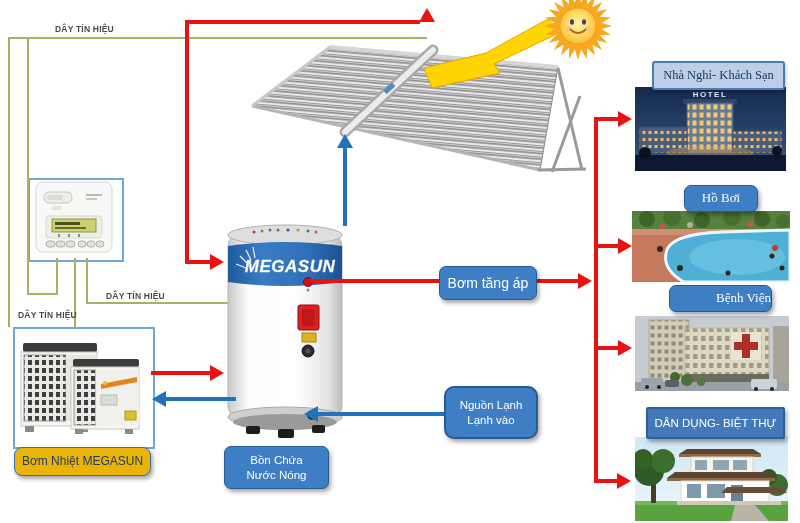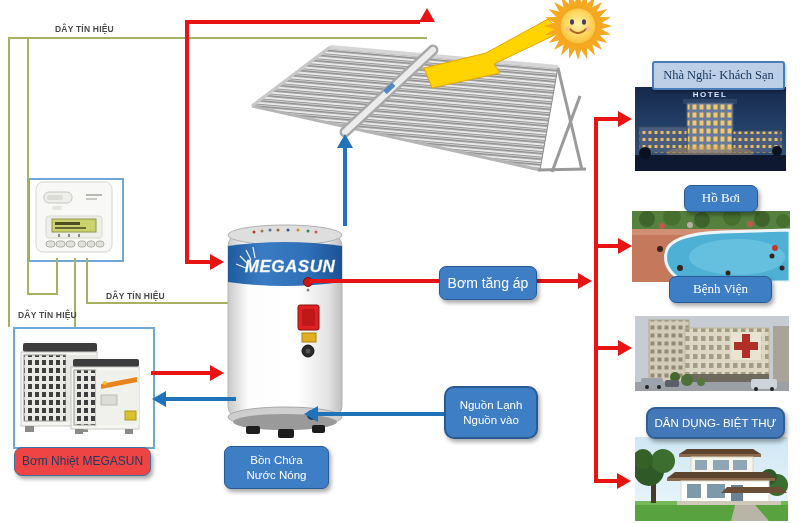--- a/index.html
+++ b/index.html
@@ -13,21 +13,21 @@
   .ar-u{border-left:8px solid transparent;border-right:8px solid transparent;border-bottom:14px solid #e81313;}
   .ab-l{border-top:8px solid transparent;border-bottom:8px solid transparent;border-right:14px solid #2173b9;}
   .ab-u{border-left:8px solid transparent;border-right:8px solid transparent;border-bottom:14px solid #2173b9;}
   
   .callout{position:absolute;display:flex;flex-direction:column;align-items:center;justify-content:center;
     background:#3d7ec4;border:1px solid #2a5a94;border-radius:7px;color:#fff;font-weight:normal;
     font-size:11.5px;text-align:center;line-height:1.3;box-shadow:2px 3px 4px rgba(0,0,0,.35);z-index:10;}
   .callout.light{background:#bccfe6;border:2px solid #4a7cb8;color:#16365c;border-radius:3px;
     font-family:"Liberation Serif",serif;font-size:12.5px;box-shadow:1px 2px 3px rgba(0,0,0,.25);}
   .callout.serif{font-family:"Liberation Serif",serif;font-size:13px;}
-  .callout.hp{background:#ef4444;border:1px solid #3f6fa0;color:#1e3a5f;font-size:12px;border-radius:8px;}
+  .callout.hp{background:#eab308;border:1px solid #3f6fa0;color:#1e3a5f;font-size:12px;border-radius:8px;}
   .wire-label{position:absolute;font-size:8.5px;font-weight:bold;color:#4a4a4a;letter-spacing:.2px;z-index:8;white-space:nowrap;}
   .frame{position:absolute;border:2px solid #6fa8d8;background:#fff;z-index:4;}
   .scene{position:absolute;z-index:3;}
   svg text{font-family:"Liberation Sans",sans-serif;}
 </style>
 </head>
 <body>
 
 <div class="canvas">
 
@@ -245,21 +245,21 @@
   <div class="callout" style="left:224px;top:446px;width:103px;height:41px;">
     <span>Bồn Chứa</span>
     <span>Nước Nóng</span>
   </div>
 
   <div class="callout" style="left:439px;top:266px;width:96px;height:32px;font-size:14px;">
     <span>Bơm tăng áp</span>
   </div>
   <div class="callout" style="left:444px;top:386px;width:90px;height:49px;border-radius:10px;border-width:2px;">
     <span>Nguồn Lạnh</span>
-    <span>Nguồn  vào</span>
+    <span>Lạnh  vào</span>
   </div>
 
   <div class="callout light" style="left:652px;top:61px;width:129px;height:25px;">
     <span>Nhà Nghỉ- Khách Sạn</span>
   </div>
   <svg class="scene" style="left:635px;top:87px;" width="151" height="84" viewBox="0 0 151 84">
     <defs>
       <linearGradient id="skyN" x1="0" y1="0" x2="0" y2="1">
         <stop offset="0%" stop-color="#16294d"></stop>
           <stop offset="100%" stop-color="#355a85"></stop>
@@ -304,21 +304,21 @@
     <path d="M34,42 C36,28 60,22 90,21 L158,19 L158,71 L52,71 C36,62 32,52 34,42 Z" fill="#4fb0d6" stroke="#ecf6fa" stroke-width="3"></path>
     <ellipse cx="105" cy="46" rx="48" ry="18" fill="#72c8e4" opacity="0.65"></ellipse>
     <circle cx="48" cy="57" r="3" fill="#33241c"></circle>
       <circle cx="96" cy="62" r="2.5" fill="#33241c"></circle>
     <circle cx="140" cy="45" r="2.5" fill="#33241c"></circle>
       <circle cx="150" cy="57" r="2.5" fill="#33241c"></circle>
     <circle cx="143" cy="37" r="3" fill="#c0392b"></circle>
       <circle cx="28" cy="38" r="3" fill="#33241c"></circle>
   </svg>
 
-  <div class="callout serif" style="left:669px;top:276px;width:101px;height:25px;">
+  <div class="callout serif" style="left:669px;top:285px;width:101px;height:25px;align-items:flex-end;">
     <span>Bệnh Viện</span>
   </div>
   <svg class="scene" style="left:635px;top:316px;" width="154" height="75" viewBox="0 0 154 75">
     <defs>
       <pattern id="hwin" width="7" height="8" patternUnits="userSpaceOnUse">
         <rect width="7" height="8" fill="#d3ccb8"></rect>
           <rect x="1.5" y="1.5" width="4" height="4" fill="#918a74"></rect>
       </pattern>
       <pattern id="hwin2" width="8" height="9" patternUnits="userSpaceOnUse">
         <rect width="8" height="9" fill="#ddd6c2"></rect>
@@ -339,21 +339,21 @@
       <circle cx="40" cy="61" r="5" fill="#46682f"></circle>
     <rect x="6" y="62" width="22" height="9" rx="2" fill="#9ba3ad"></rect>
       <rect x="30" y="64" width="14" height="7" rx="2" fill="#5a6068"></rect>
     <rect x="116" y="63" width="26" height="10" rx="2" fill="#cdd3d9"></rect>
     <circle cx="12" cy="71" r="2" fill="#222"></circle>
       <circle cx="24" cy="71" r="2" fill="#222"></circle>
     <circle cx="121" cy="73" r="2" fill="#222"></circle>
       <circle cx="137" cy="73" r="2" fill="#222"></circle>
   </svg>
 
-  <div class="callout" style="left:646px;top:407px;width:135px;height:28px;background:#4379b8;border:2px solid #305f91;border-radius:9px;">
+  <div class="callout" style="left:646px;top:407px;width:135px;height:28px;background:#4379b8;border:2px solid #305f91;border-radius:2px;">
     <span>DÂN DỤNG- BIỆT THỰ</span>
   </div>
   <svg class="scene" style="left:635px;top:437px;" width="153" height="84" viewBox="0 0 153 84">
     <defs>
       <linearGradient id="skyD" x1="0" y1="0" x2="0" y2="1">
         <stop offset="0%" stop-color="#cfe7f4"></stop>
           <stop offset="100%" stop-color="#eef8fc"></stop>
       </linearGradient>
     </defs>
     <rect width="153" height="84" fill="url(#skyD)"></rect>

